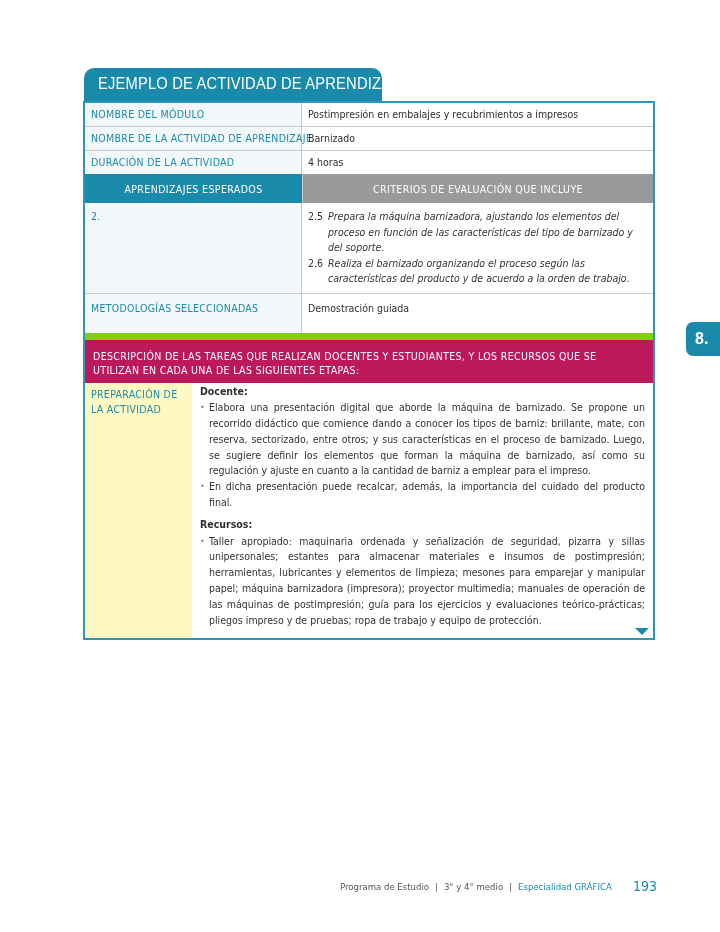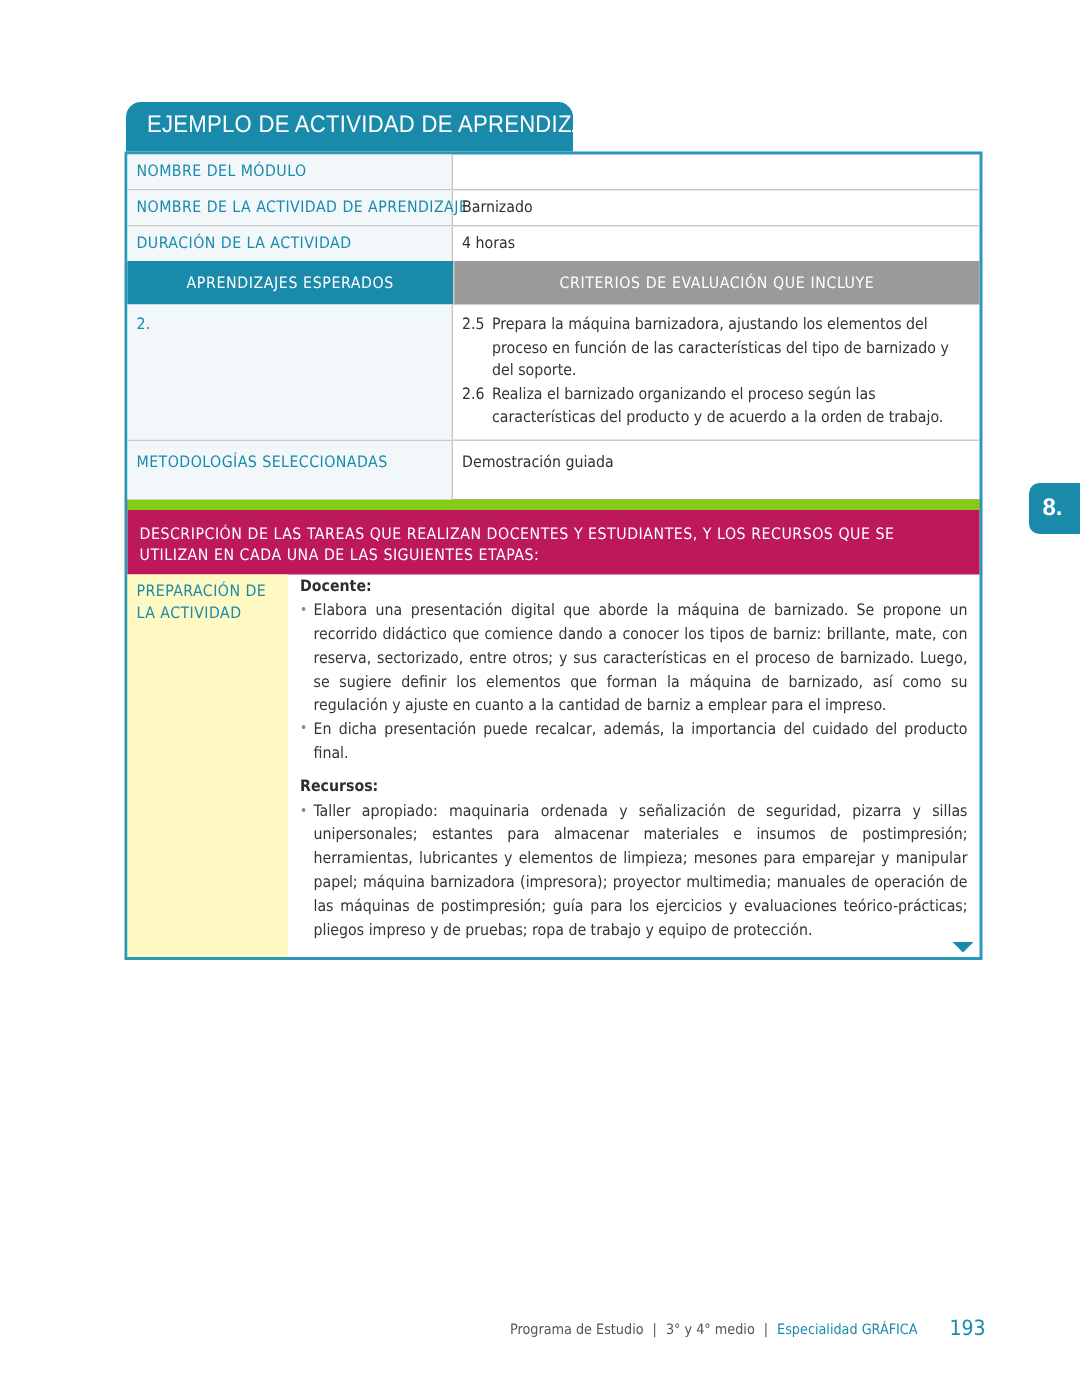--- a/index.html
+++ b/index.html
@@ -49,21 +49,21 @@
       display: flex; align-items: center; justify-content: center;
       border-left: 1px solid #c9c9c9;
     }
 
     .ae-row { display: flex; border-bottom: 1px solid #c9c9c9; min-height: 72px; font-size: 10.5px; line-height: 15.5px; }
     .ae-l { width: 217px; flex: none; padding: 6px 6px; border-right: 1px solid #c9c9c9; background: #f2f8fa; }
     .ae-num { color: #1a8aab; }
     .ae-r { flex: 1; padding: 6px 6px; }
     .crit { display: flex; }
     .crit-num { width: 20px; flex: none; }
-    .crit-txt { flex: 1; }
+    .crit-txt { flex: 1; font-style: italic; }
 
     .desc-bar {
       background: #be185d; color: #ffffff; font-size: 10.5px;
       line-height: 14px; letter-spacing: 0.35px; padding: 9px 8px 6px 8px;
       border-top: 7px solid #84cc16;
     }
 
     .stage-row { display: flex; font-size: 10.5px; line-height: 15.8px; }
     .stage-l {
       width: 107px; flex: none; padding: 4px 6px; color: #1a8aab;
@@ -105,20 +105,21 @@
 <div class="page">
 
   <div class="title-tab">
     <span>EJEMPLO DE ACTIVIDAD DE APRENDIZAJE</span>
   </div>
 
   <div class="card">
 
     <div class="row">
       <div class="cell-l">NOMBRE DEL MÓDULO</div>
+      <div class="cell-r">Postimpresión en embalajes y recubrimientos a impresos</div>
     </div>
     <div class="row">
       <div class="cell-l">NOMBRE DE LA ACTIVIDAD DE APRENDIZAJE</div>
       <div class="cell-r">Barnizado</div>
     </div>
     <div class="row" style="border-bottom:none;">
       <div class="cell-l">DURACIÓN DE LA ACTIVIDAD</div>
       <div class="cell-r">4 horas</div>
     </div>
 

